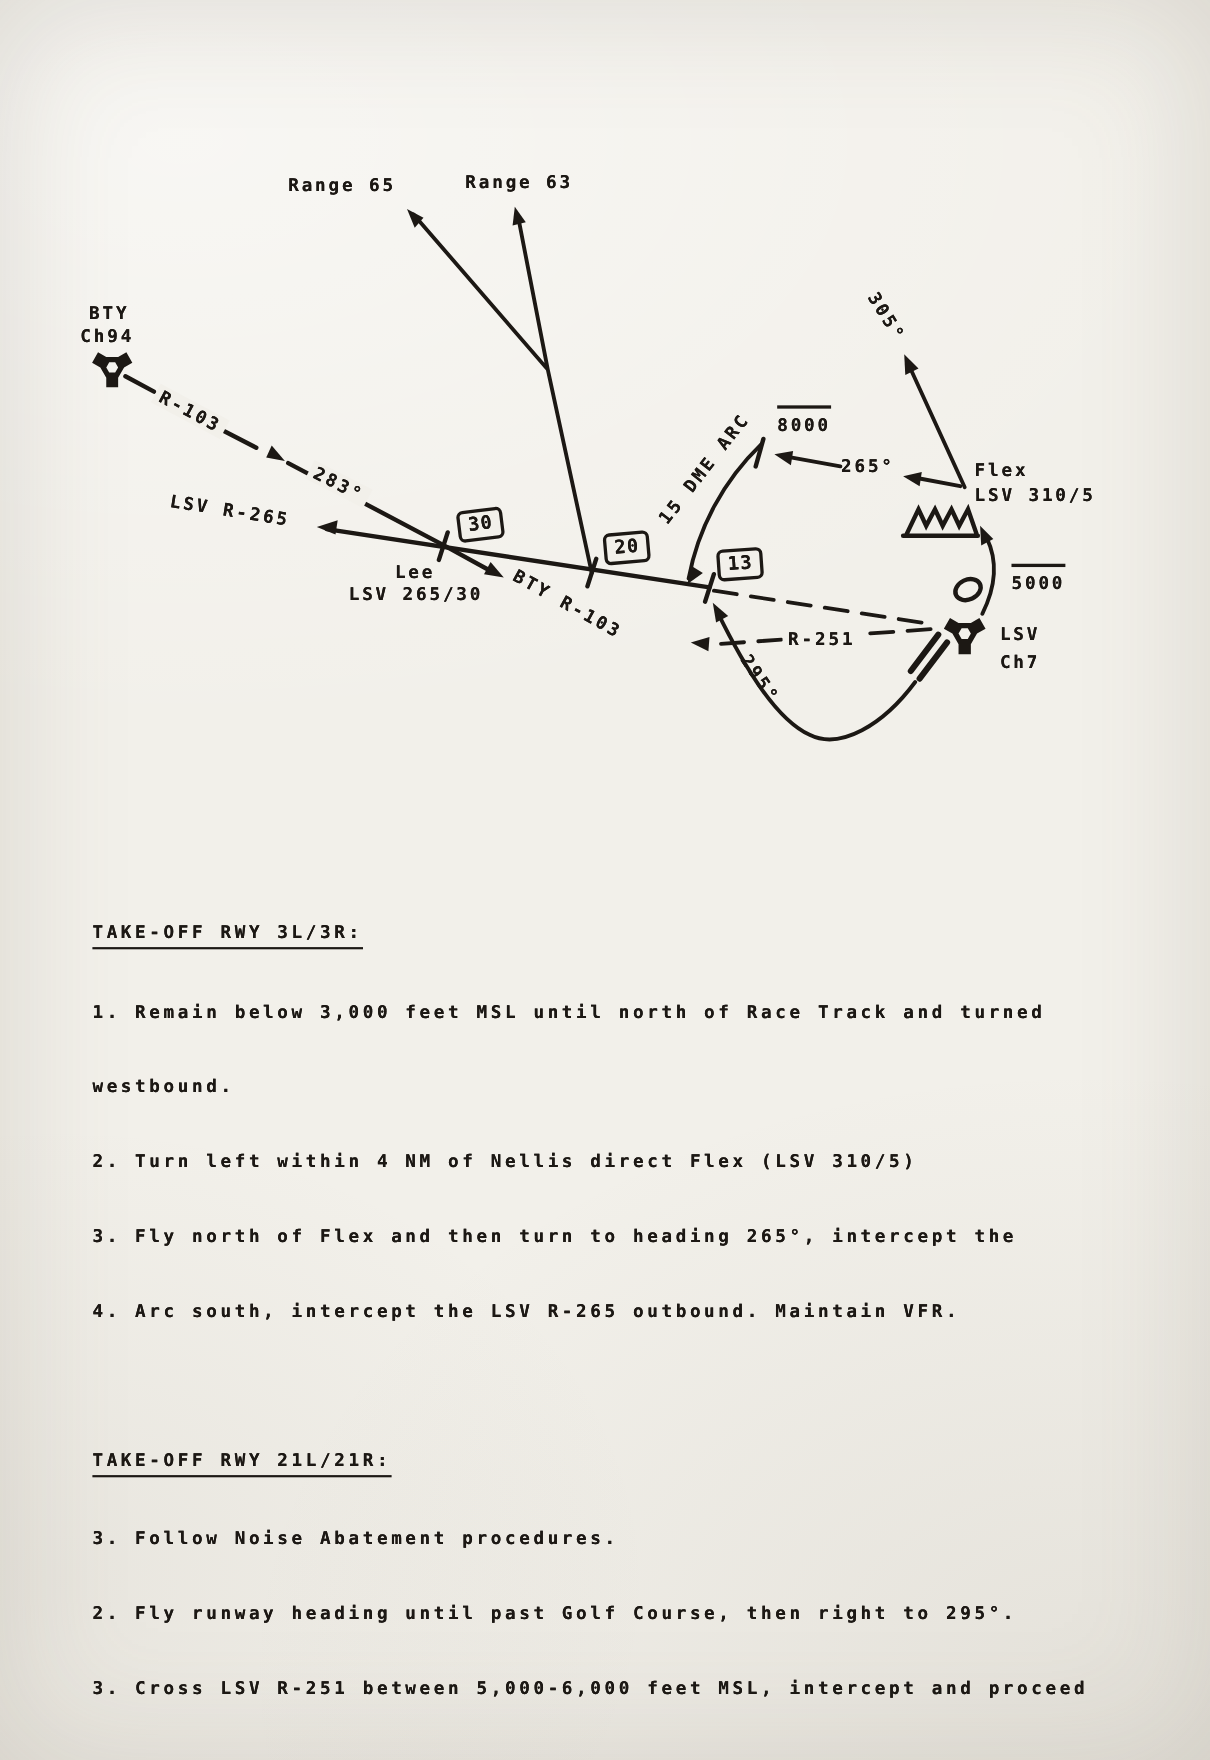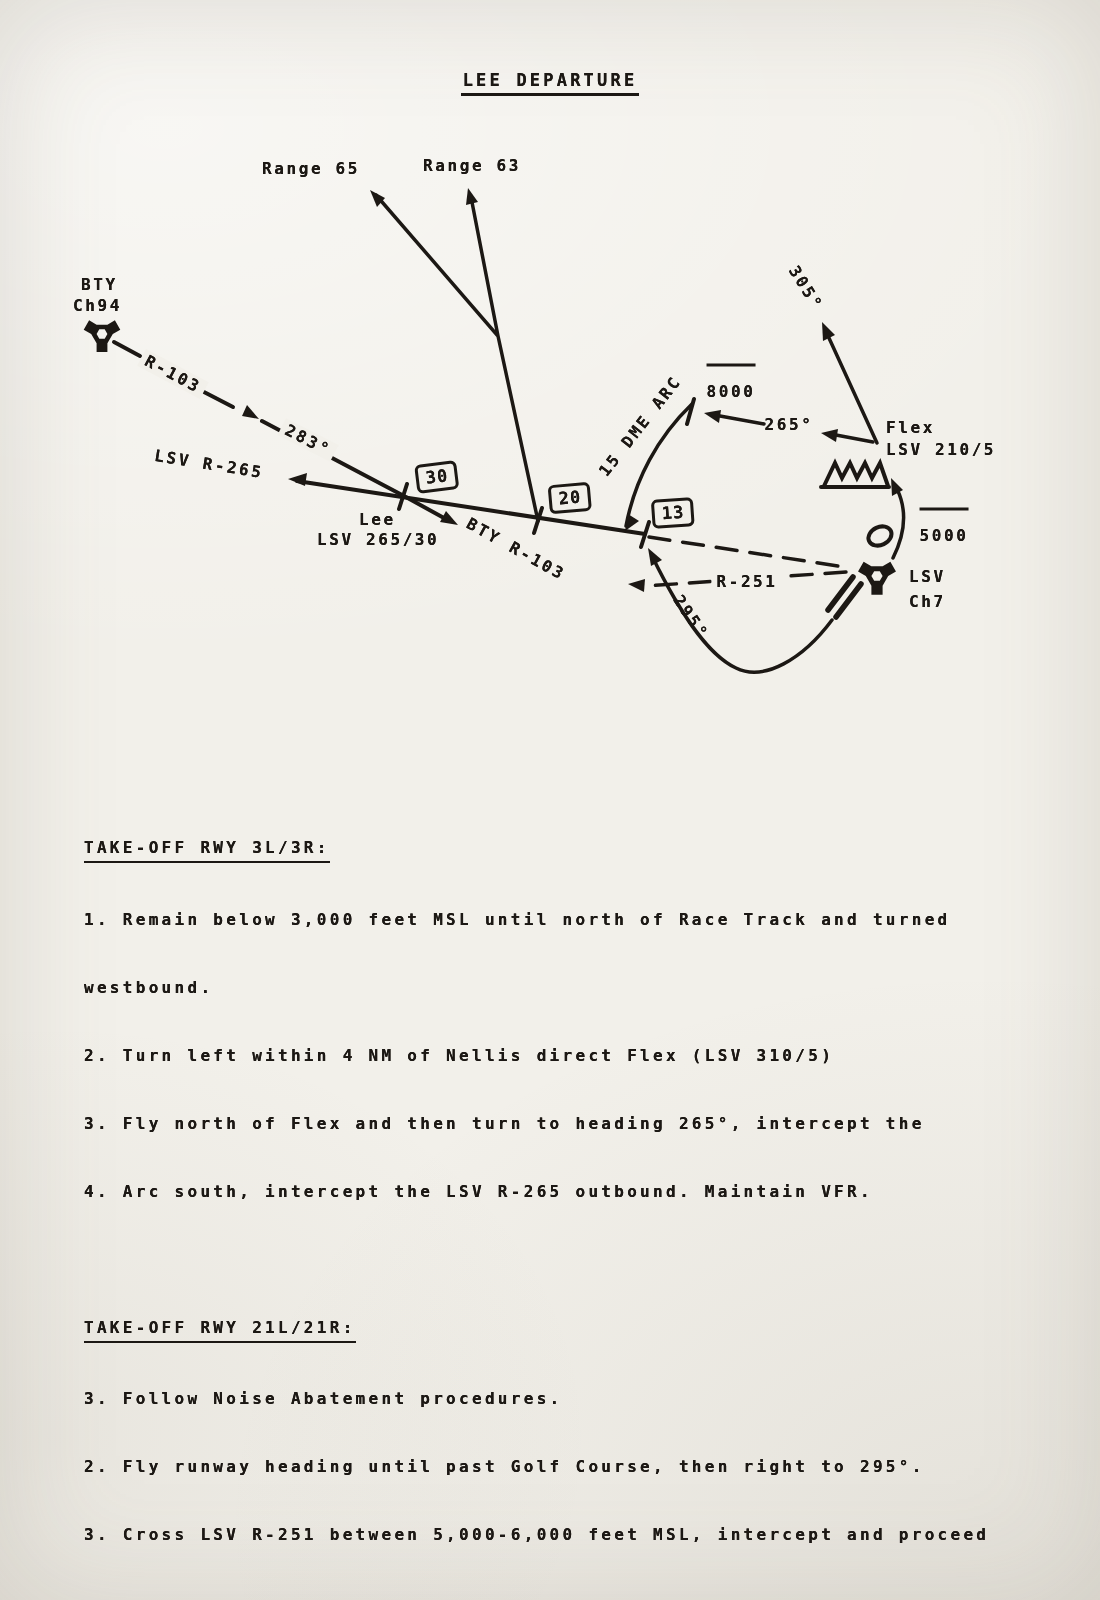--- a/index.html
+++ b/index.html
@@ -38,21 +38,21 @@
   .stroke{stroke:var(--ink);fill:none;stroke-linecap:round;}
   .fill{fill:var(--ink);stroke:none;}
   .dlabel{
     position:absolute;
     font-weight:bold;font-size:16px;letter-spacing:2.6px;
     white-space:pre;color:var(--ink);
     text-shadow:0 0 .5px currentColor;
     line-height:19px;
   }
   .bg{background:var(--paper);padding:0 5px;}
-  .ovl{border-top:3px solid var(--ink);padding-top:15px;}
+  .ovl{border-top:3px solid var(--ink);padding-top:5px;}
   .dme-box{
     position:absolute;
     border:3px solid var(--ink);border-radius:6px;
     background:var(--paper);
     font-weight:bold;font-size:17px;letter-spacing:1px;
     padding:1px 7px 2px 7px;
     color:var(--ink);
     text-shadow:0 0 .5px currentColor;
   }
   .procedures{
@@ -64,23 +64,20 @@
   .sec-head span{
     display:inline-block;border-bottom:2.5px solid var(--ink);padding-bottom:1px;
   }
   .spacer{height:22.7px;}
 </style>
 </head>
 <body>
 
 <div class="page">
 
-  <div class="title-row">
-    <span>LEE DEPARTURE</span>
-  </div>
 
   <svg class="diagram" width="1100" height="760" viewBox="0 0 1100 760">
     <defs>
       <g id="tacan">
         <path fill-rule="evenodd" fill="#1c1814" d="
           M -5,-8.66 L 5,-8.66 L 11.93,-12.66 L 16.93,-4 L 10,0 L 5,8.66
           L 5,16.66 L -5,16.66 L -5,8.66 L -10,0 L -16.93,-4 L -11.93,-12.66 Z
           M -2.5,-4.33 L 2.5,-4.33 L 5,0 L 2.5,4.33 L -2.5,4.33 L -5,0 Z"></path>
       </g>
     </defs>
@@ -149,21 +146,21 @@
   <div class="dme-box" style="left:673px;top:513px;transform:translate(-50%,-50%) rotate(-4deg)">13</div>
 
   <div class="dlabel" style="left:359px;top:510px">Lee</div>
   <div class="dlabel" style="left:317px;top:530px">LSV 265/30</div>
 
   <div class="dlabel ovl" style="left:731px;top:382px;transform:translate(-50%,-50%)">8000</div>
   <div class="dlabel" style="left:789px;top:424px;transform:translate(-50%,-50%)">265°</div>
   <div class="dlabel" style="left:806px;top:288px;transform:translate(-50%,-50%) rotate(58deg)">305°</div>
 
   <div class="dlabel" style="left:886px;top:418px">Flex</div>
-  <div class="dlabel" style="left:886px;top:440px">LSV 210/5</div>
+  <div class="dlabel" style="left:886px;top:440px">LSV 310/5</div>
 
   <div class="dlabel ovl" style="left:944px;top:526px;transform:translate(-50%,-50%)">5000</div>
 
   <div class="dlabel" style="left:909px;top:567px">LSV</div>
   <div class="dlabel" style="left:909px;top:592px">Ch7</div>
 
   <div class="dlabel bg" style="left:747px;top:581px;transform:translate(-50%,-50%)">R-251</div>
   <div class="dlabel" style="left:691px;top:617px;transform:translate(-50%,-50%) rotate(56deg)">295°</div>
 
   <div class="procedures">

